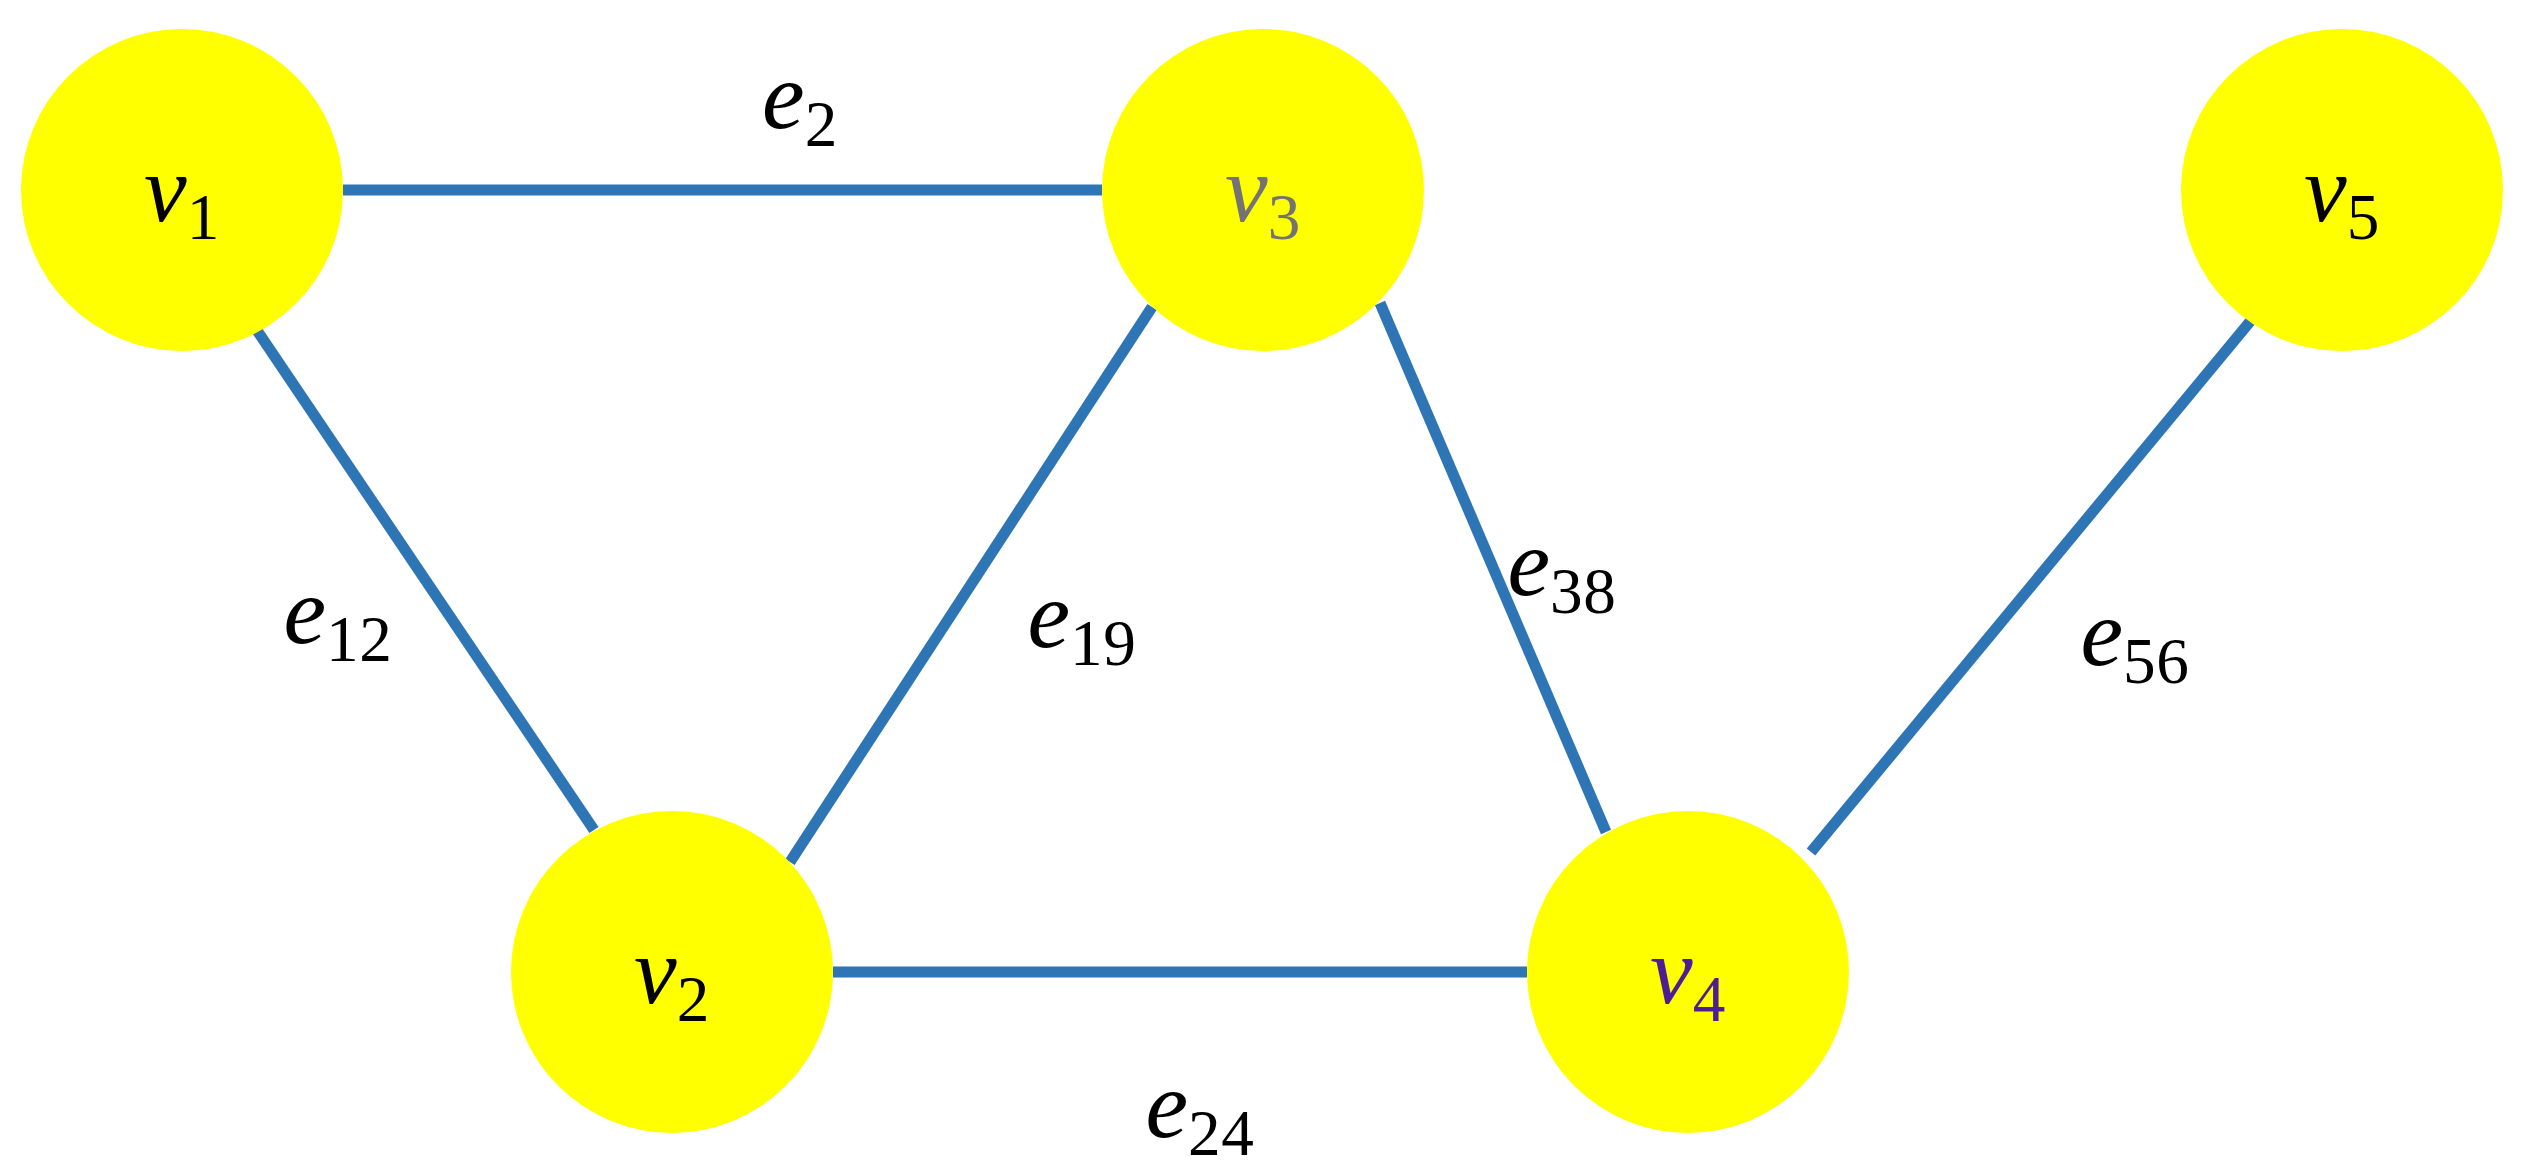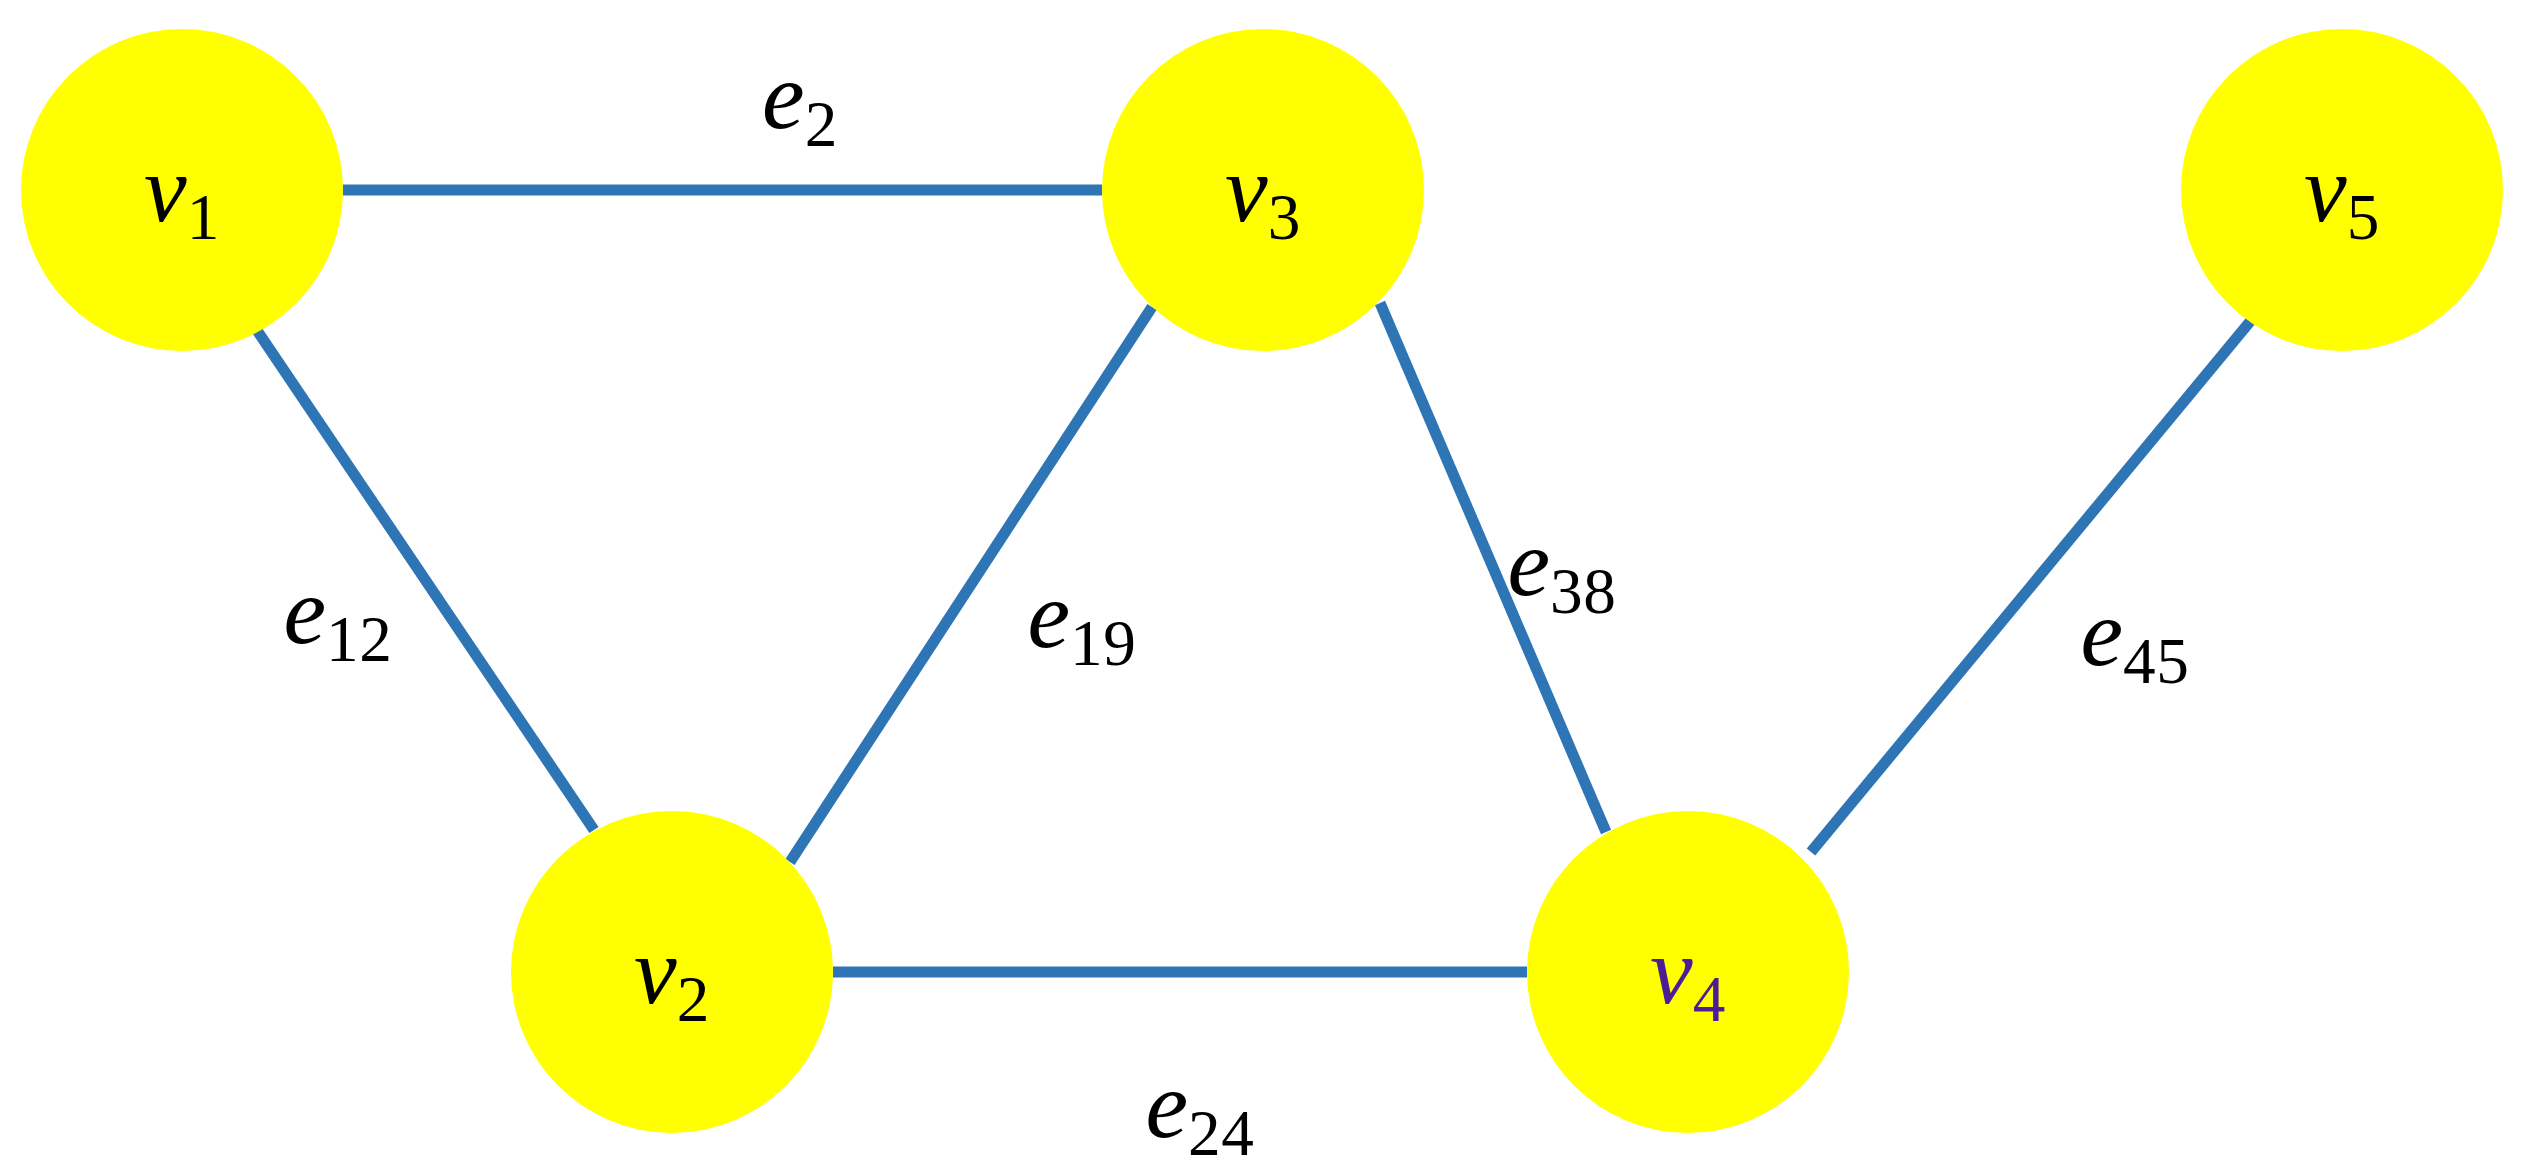--- a/index.html
+++ b/index.html
@@ -78,24 +78,24 @@
         <circle class="node-circle" cx="672" cy="972" r="161" fill="#FFFF00"></circle>
         <circle class="node-circle" cx="1263" cy="190" r="161" fill="#FFFF00"></circle>
         <circle class="node-circle" cx="1688" cy="972" r="161" fill="#FFFF00"></circle>
         <circle class="node-circle" cx="2342" cy="190" r="161" fill="#FFFF00"></circle>
       </g>
   </svg>
 
   <div id="labels-layer">
       <div class="node-label" style="left: 182px; top: 196px;"><span style="color: rgb(0, 0, 0);"><span class="glyph-var">v</span><span class="glyph-sub">1</span></span></div>
       <div class="node-label" style="left: 672px; top: 978px;"><span style="color: rgb(0, 0, 0);"><span class="glyph-var">v</span><span class="glyph-sub">2</span></span></div>
-      <div class="node-label" style="left: 1263px; top: 196px;"><span style="color: #000000;"><span class="glyph-var">v</span><span class="glyph-sub">3</span></span></div>
+      <div class="node-label" style="left: 1263px; top: 196px;"><span style="color: #737373;"><span class="glyph-var">v</span><span class="glyph-sub">3</span></span></div>
       <div class="node-label" style="left: 1688px; top: 978px;"><span style="color: #4c1d95;"><span class="glyph-var">v</span><span class="glyph-sub">4</span></span></div>
       <div class="node-label" style="left: 2342px; top: 196px;"><span style="color: rgb(0, 0, 0);"><span class="glyph-var">v</span><span class="glyph-sub">5</span></span></div>
       <div class="edge-label" style="left: 800px; top: 103px;"><span style="color: rgb(0, 0, 0);"><span class="glyph-var">e</span><span class="glyph-sub">2</span></span></div>
       <div class="edge-label" style="left: 338px; top: 618px;"><span style="color: rgb(0, 0, 0);"><span class="glyph-var">e</span><span class="glyph-sub">12</span></span></div>
       <div class="edge-label" style="left: 1082px; top: 622px;"><span style="color: rgb(0, 0, 0);"><span class="glyph-var">e</span><span class="glyph-sub">19</span></span></div>
       <div class="edge-label" style="left: 1562px; top: 570px;"><span style="color: rgb(0, 0, 0);"><span class="glyph-var">e</span><span class="glyph-sub">38</span></span></div>
       <div class="edge-label" style="left: 1200px; top: 1072px; margin-top: 40px;"><span style="color: rgb(0, 0, 0);"><span class="glyph-var">e</span><span class="glyph-sub">24</span></span></div>
-      <div class="edge-label" style="left: 2135px; top: 640px;"><span style="color: rgb(0, 0, 0);"><span class="glyph-var">e</span><span class="glyph-sub">45</span></span></div>
+      <div class="edge-label" style="left: 2135px; top: 640px;"><span style="color: rgb(0, 0, 0);"><span class="glyph-var">e</span><span class="glyph-sub">56</span></span></div>
     </div>
 
 </div>
 
 </body></html>

